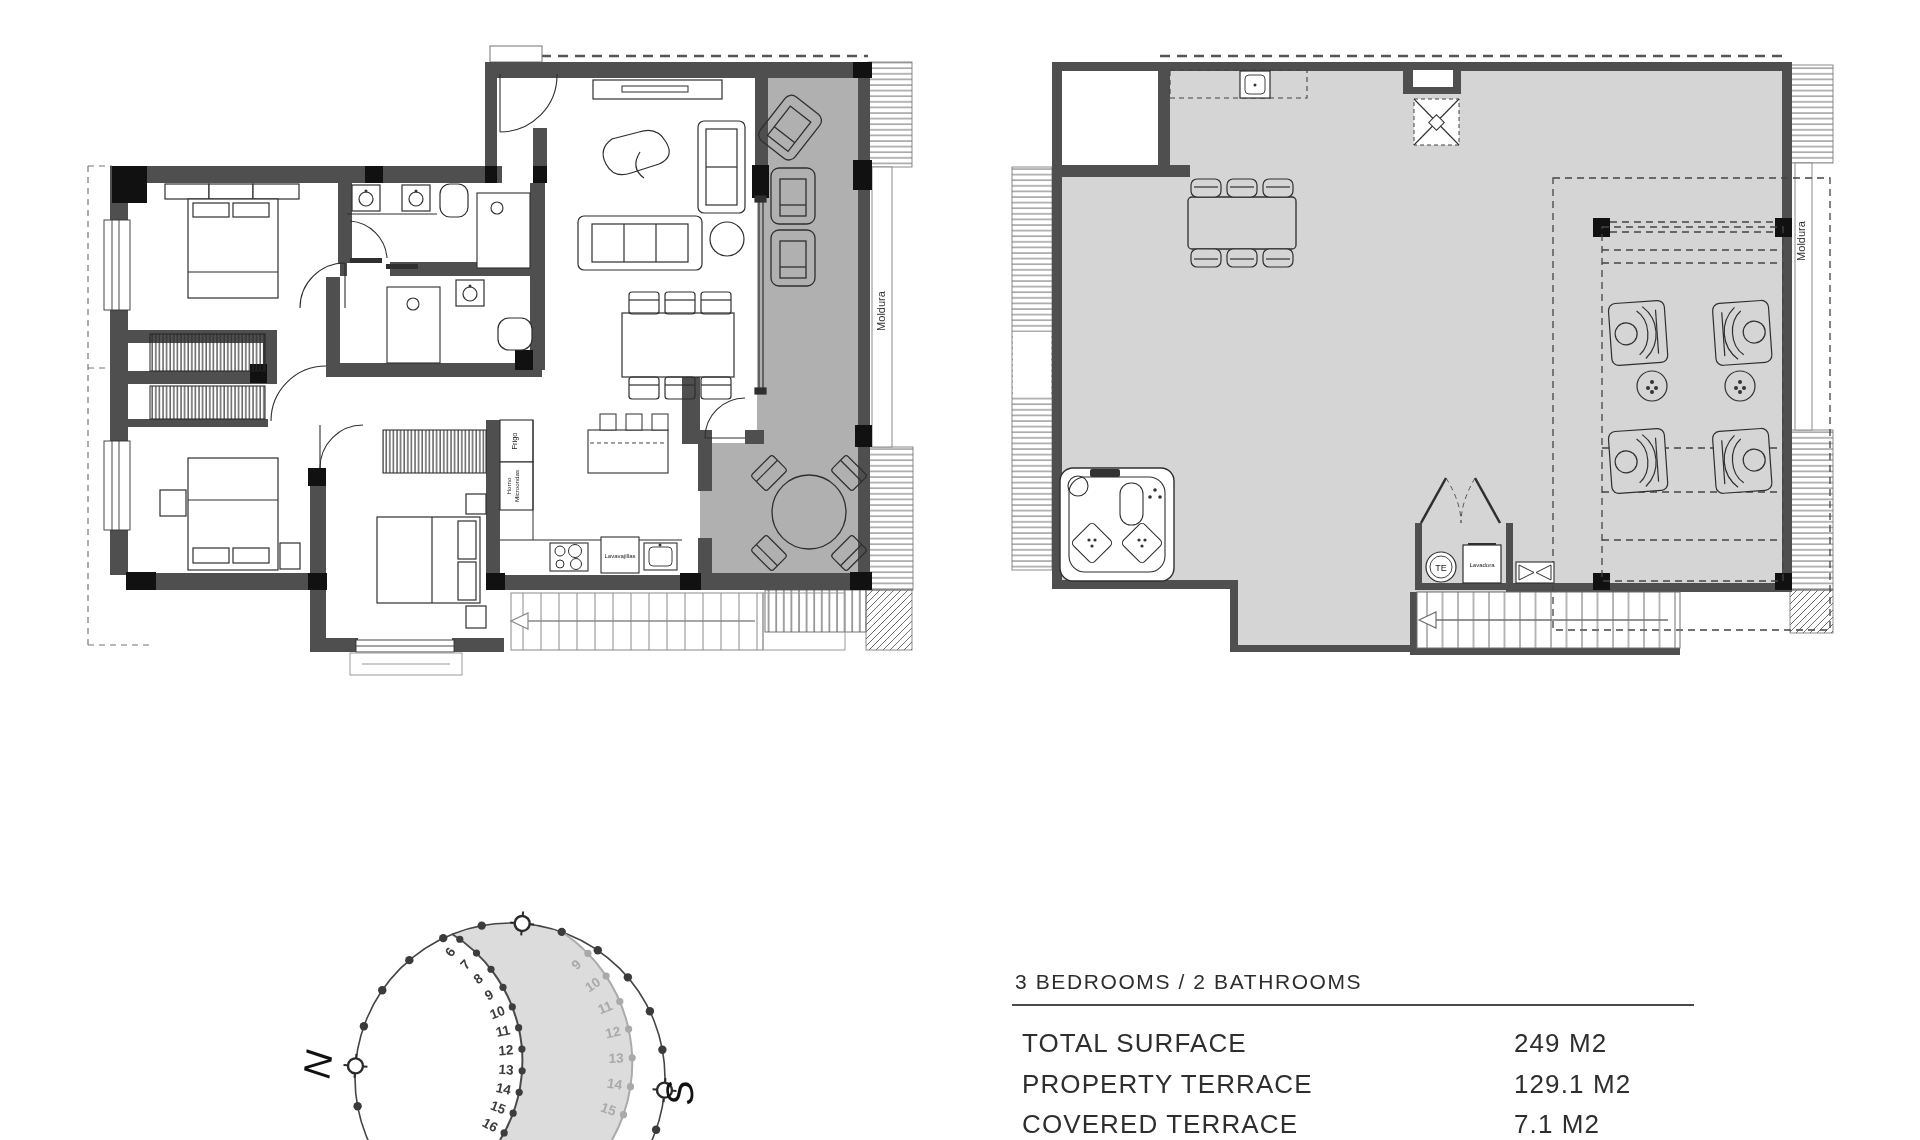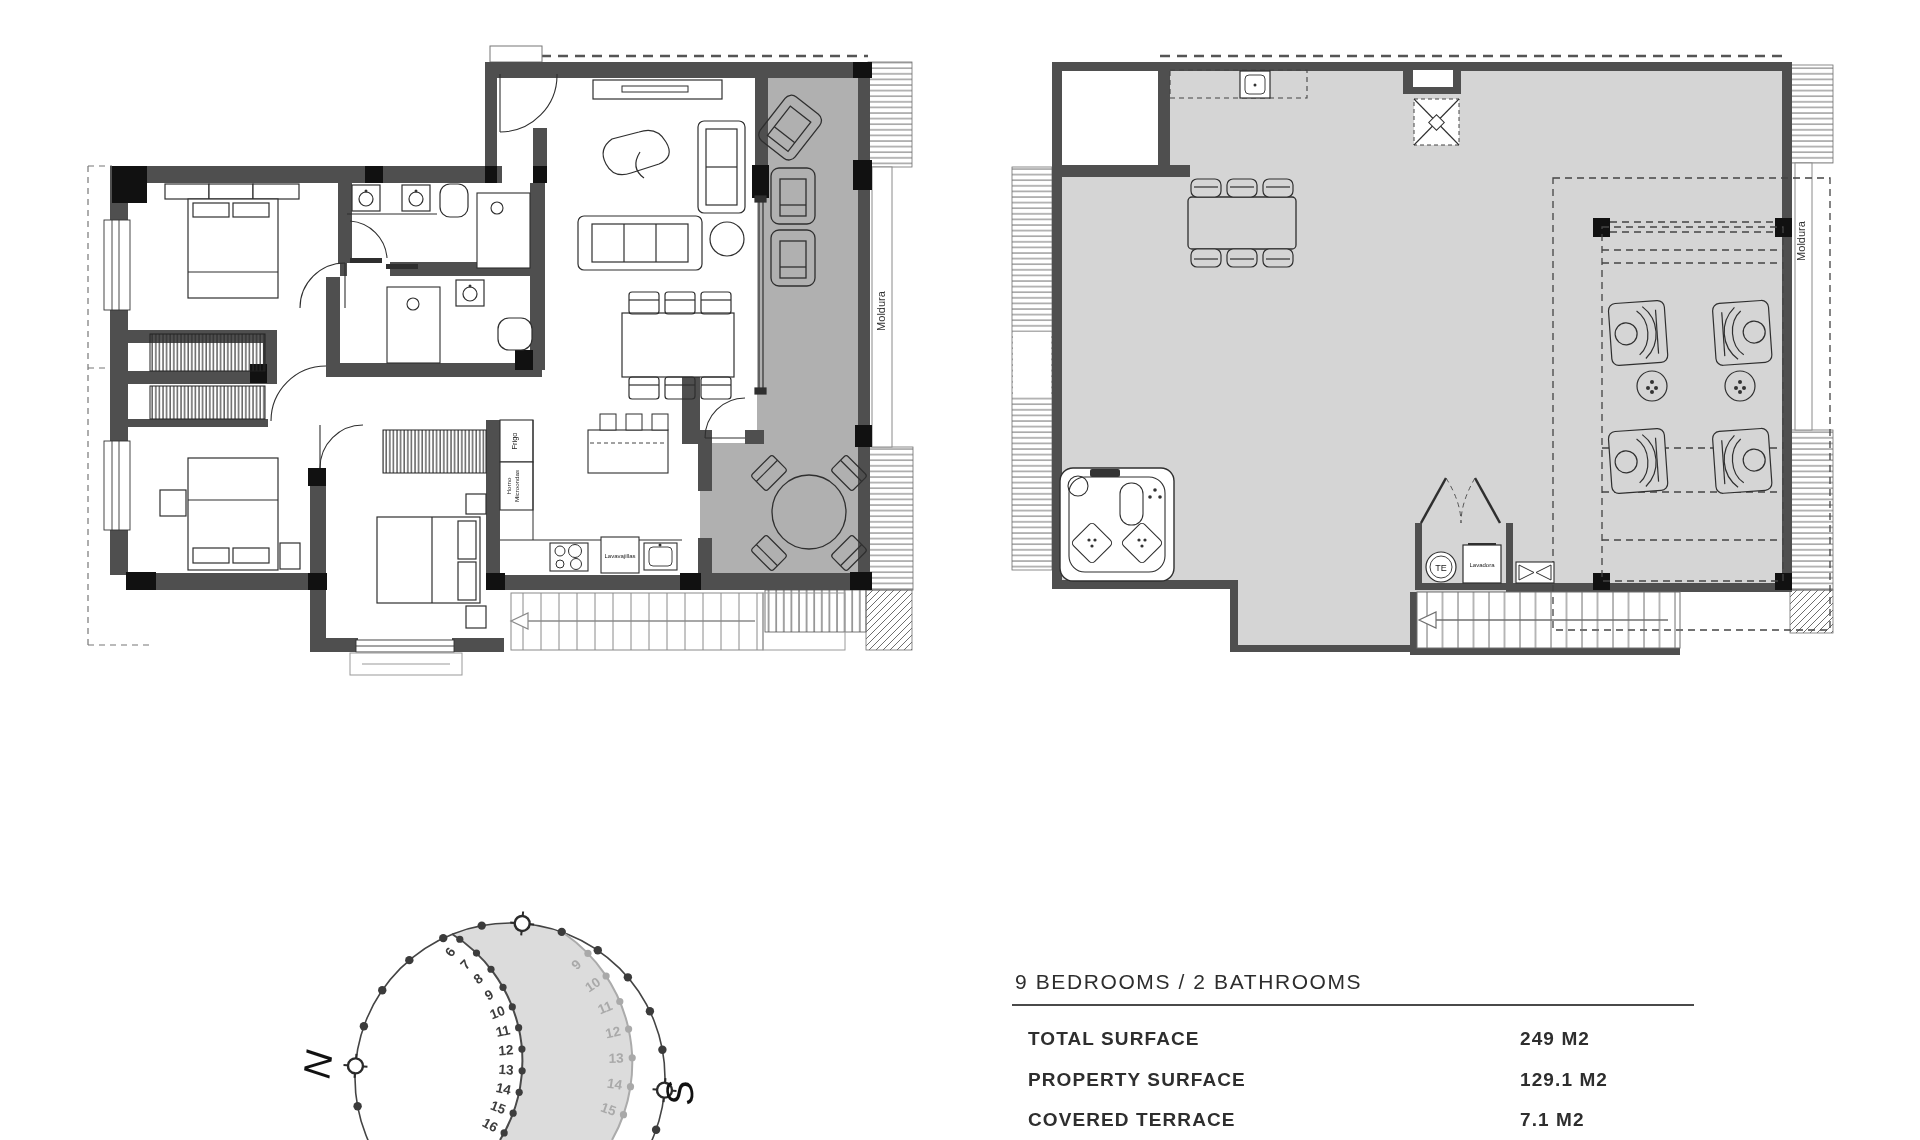--- a/index.html
+++ b/index.html
@@ -2,21 +2,21 @@
 <html><head>
 <meta charset="utf-8">
 <style>
   html,body{margin:0;padding:0;background:#ffffff;}
   #stage{position:relative;width:1920px;height:1140px;overflow:hidden;background:#ffffff;
          font-family:"Liberation Sans",sans-serif;}
   svg text{font-family:"Liberation Sans",sans-serif;}
   .spec{position:absolute;left:1012px;top:970px;width:690px;height:170px;color:#2e2e2e;}
   .spec-title{position:absolute;left:3px;top:0;font-size:21px;letter-spacing:1.6px;color:#2d2d2d;}
   .spec-rule{position:absolute;left:0;top:34px;width:682px;border-top:2px solid #4a4a4a;}
-  .spec-row{position:absolute;left:16px;width:680px;font-size:19px;letter-spacing:1.1px;font-weight:bold;}
+  .spec-row{position:absolute;left:10px;width:680px;font-size:26px;letter-spacing:1.1px;}
   .spec-row .v{position:absolute;left:492px;}
   .r0{top:58px;} .r1{top:99px;} .r2{top:139px;}
 </style>
 </head>
 <body>
 
 <div id="stage">
 
 <svg width="1920" height="1140" viewBox="0 0 1920 1140">
   <defs>
@@ -531,28 +531,28 @@
           <circle cx="623.477783203125" cy="1114.7025146484375" r="3.6" fill="#a9a9a9"></circle>
           <text transform="translate(608.4058220988217,1109.3325995215134) rotate(19.610225701370837)" text-anchor="middle" dominant-baseline="central" font-size="13.5" font-weight="600" fill="#a9a9a9">15</text>
         </g>
     <text x="331" y="1066" font-family="Liberation Serif,serif" font-style="italic" font-size="38" fill="#111" text-anchor="middle" transform="rotate(-83,331,1066)">N</text>
     <text x="693" y="1092" font-family="Liberation Serif,serif" font-style="italic" font-size="38" fill="#111" text-anchor="middle" transform="rotate(-95,693,1092)">S</text>
   </g>
 </svg>
 
   
   <div class="spec">
-    <div class="spec-title">9 BEDROOMS / 2 BATHROOMS</div>
+    <div class="spec-title">3 BEDROOMS / 2 BATHROOMS</div>
     <div class="spec-rule"></div>
     <div class="spec-row r0">
       <span>TOTAL SURFACE</span>
       <span class="v">249 M2</span>
     </div>
     <div class="spec-row r1">
-      <span>PROPERTY SURFACE</span>
+      <span>PROPERTY TERRACE</span>
       <span class="v">129.1 M2</span>
     </div>
     <div class="spec-row r2">
       <span>COVERED TERRACE</span>
       <span class="v">7.1 M2</span>
     </div>
   </div>
 </div>
 
 </body></html>

